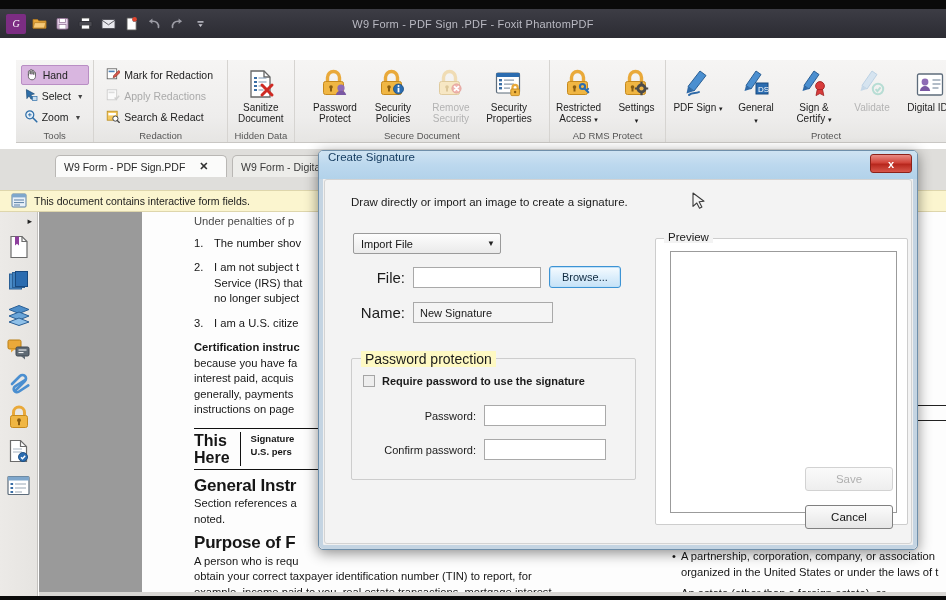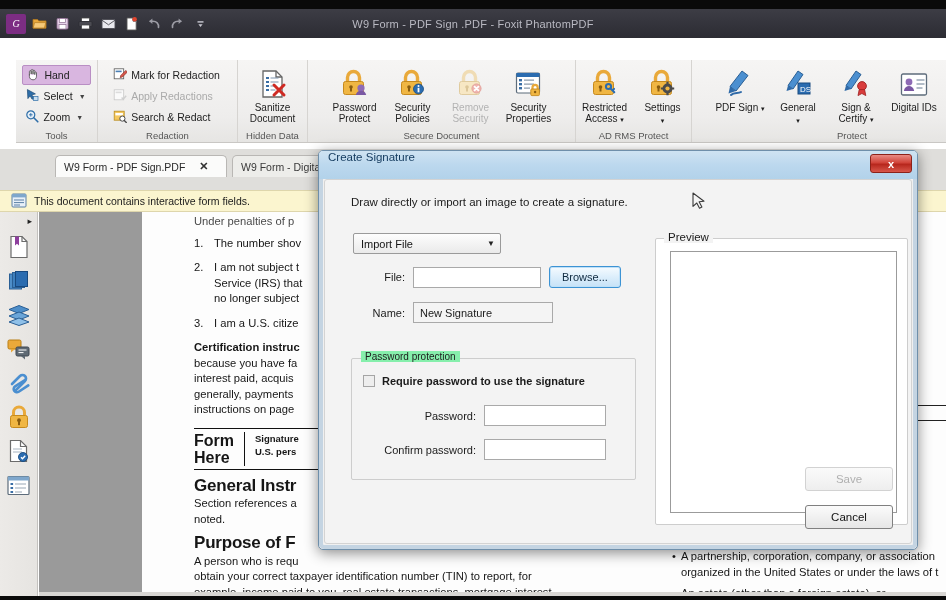--- a/index.html
+++ b/index.html
@@ -217,41 +217,41 @@
     position: absolute; left: 28px; top: 53px; width: 148px; height: 21px;
     background: linear-gradient(to bottom, #fdfdfd 0%, #eaeaea 100%);
     border: 1px solid #9a9a9a; border-radius: 2px;
     display: flex; align-items: center; justify-content: space-between;
     padding: 0 5px 0 7px; font-size: 11px; color: #141414;
   }
   .dropdown .dd-caret { font-size: 8px; color: #222; }
 
   .fieldsets { position: absolute; left: 28px; top: 86px; width: 298px; }
   .frow { display: flex; align-items: center; margin-bottom: 14px; }
-  .frow .flabel { width: 60px; text-align: right; font-size: 11px; color: #1b1b1b; padding-right: 8px; }
+  .frow .flabel { width: 60px; text-align: right; font-size: 15px; color: #1b1b1b; padding-right: 8px; }
   .tbox {
     height: 21px; background: #fff; border: 1px solid #a9a9a9;
     font-size: 11px; color: #1b1b1b; display: flex; align-items: center; padding: 0 6px;
   }
   .browse-btn {
     margin-left: 8px; height: 22px; padding: 0 12px;
     background: linear-gradient(to bottom, #f6fbff 0%, #dceefb 50%, #c6e2f7 100%);
     border: 1px solid #3c93d4; border-radius: 3px;
     box-shadow: 0 0 0 1px #bfe0f7 inset;
     display: flex; align-items: center; justify-content: center;
     font-size: 11px; color: #0f2a40;
   }
 
   .groupbox {
     position: absolute; left: 26px; top: 178px; width: 285px; height: 122px;
     border: 1px solid #cdcdcd; border-radius: 2px;
   }
   .gb-legend {
-    position: absolute; left: 9px; top: -8px; background: #86efac;
-    padding: 0 4px; font-size: 10px; color: #1b1b1b;
+    position: absolute; left: 9px; top: -8px; background: #fef9c3;
+    padding: 0 4px; font-size: 14px; color: #1b1b1b;
   }
   .cbrow { position: absolute; left: 11px; top: 16px; display: flex; align-items: center; gap: 7px; }
   .cbox { width: 12px; height: 12px; background: #eee; border: 1px solid #a5a5a5; }
   .cblabel { font-size: 11px; color: #1b1b1b; font-weight: bold; }
   .pwrow { position: absolute; display: flex; align-items: center; }
   .pwrow .pl { width: 120px; text-align: right; font-size: 11px; color: #1b1b1b; padding-right: 8px; }
   .pwbox { width: 122px; height: 21px; background: #fff; border: 1px solid #a9a9a9; }
 
   .preview-box {
     position: absolute; left: 330px; top: 58px; width: 253px; height: 287px;
@@ -612,20 +612,33 @@
                 <path d="M10 20l-5-3.5L3.5 22z" fill="#2f6aa8"></path>
                 <circle cx="21" cy="17" r="4.4" fill="#d93c3c" stroke="#9e2020" stroke-width=".9"></circle>
                 <path d="M18.2 20.6l-1.2 6 3.9-2.1 3.9 2.1-1.2-6z" fill="#d93c3c" stroke="#9e2020" stroke-width=".8"></path>
               </svg>
           </div>
           <div class="ltext">
             <span>Sign &amp; Certify</span>
             <span class="caret"> ▾</span>
           </div>
         </div>
+        <div class="lbtn dim">
+          <div class="licon">
+            <svg width="30" height="31" viewBox="0 0 30 31">
+                <path d="M15 2l5 3.5L10 20l-5-3.5z" fill="#d6e4f0" stroke="#bdd2e4" stroke-width="1"></path>
+                <path d="M10 20l-5-3.5L3.5 22z" fill="#c6d8e8"></path>
+                <circle cx="21" cy="20" r="5.2" fill="none" stroke="#b7ddd4" stroke-width="2"></circle>
+                <path d="M18.6 20.2l1.8 2 3.2-3.8" fill="none" stroke="#b7ddd4" stroke-width="2"></path>
+              </svg>
+          </div>
+          <div class="ltext">
+            <span>Validate</span>
+          </div>
+        </div>
         <div class="lbtn">
           <div class="licon">
             <svg width="30" height="30" viewBox="0 0 30 30">
                 <rect x="2.5" y="4" width="25" height="21" rx="1.5" fill="#fff" stroke="#5d6c7b" stroke-width="1.3"></rect>
                 <circle cx="10" cy="12" r="3.4" fill="#8e6bb5"></circle>
                 <path d="M4.8 21c.5-3.3 2.9-5 5.2-5s4.7 1.7 5.2 5z" fill="#7a58a3"></path>
                 <g stroke="#9aa8b6" stroke-width="1.5">
                   <path d="M17.5 10h8M17.5 14h8M17.5 18h6"></path>
                 </g>
               </svg>
@@ -760,21 +773,21 @@
           <span>I am a U.S. citize</span>
         </div>
 
         <div class="doc-h">Certification instruc</div>
         <div style="white-space:pre-line;">because you have fa
 interest paid, acquis
 generally, payments
 instructions on page</div>
 
         <div class="signbox">
-          <div class="sh" style="white-space:pre-line;">Form
+          <div class="sh" style="white-space:pre-line;">This
 Here</div>
           <div class="sg" style="white-space:pre-line;">Signature
 U.S. pers</div>
         </div>
 
         <div class="doc-big">General Instr</div>
         <div style="white-space:pre-line;margin:3px 0 8px 0;">Section references a
 noted.</div>
 
         <div class="doc-big">Purpose of F</div>

